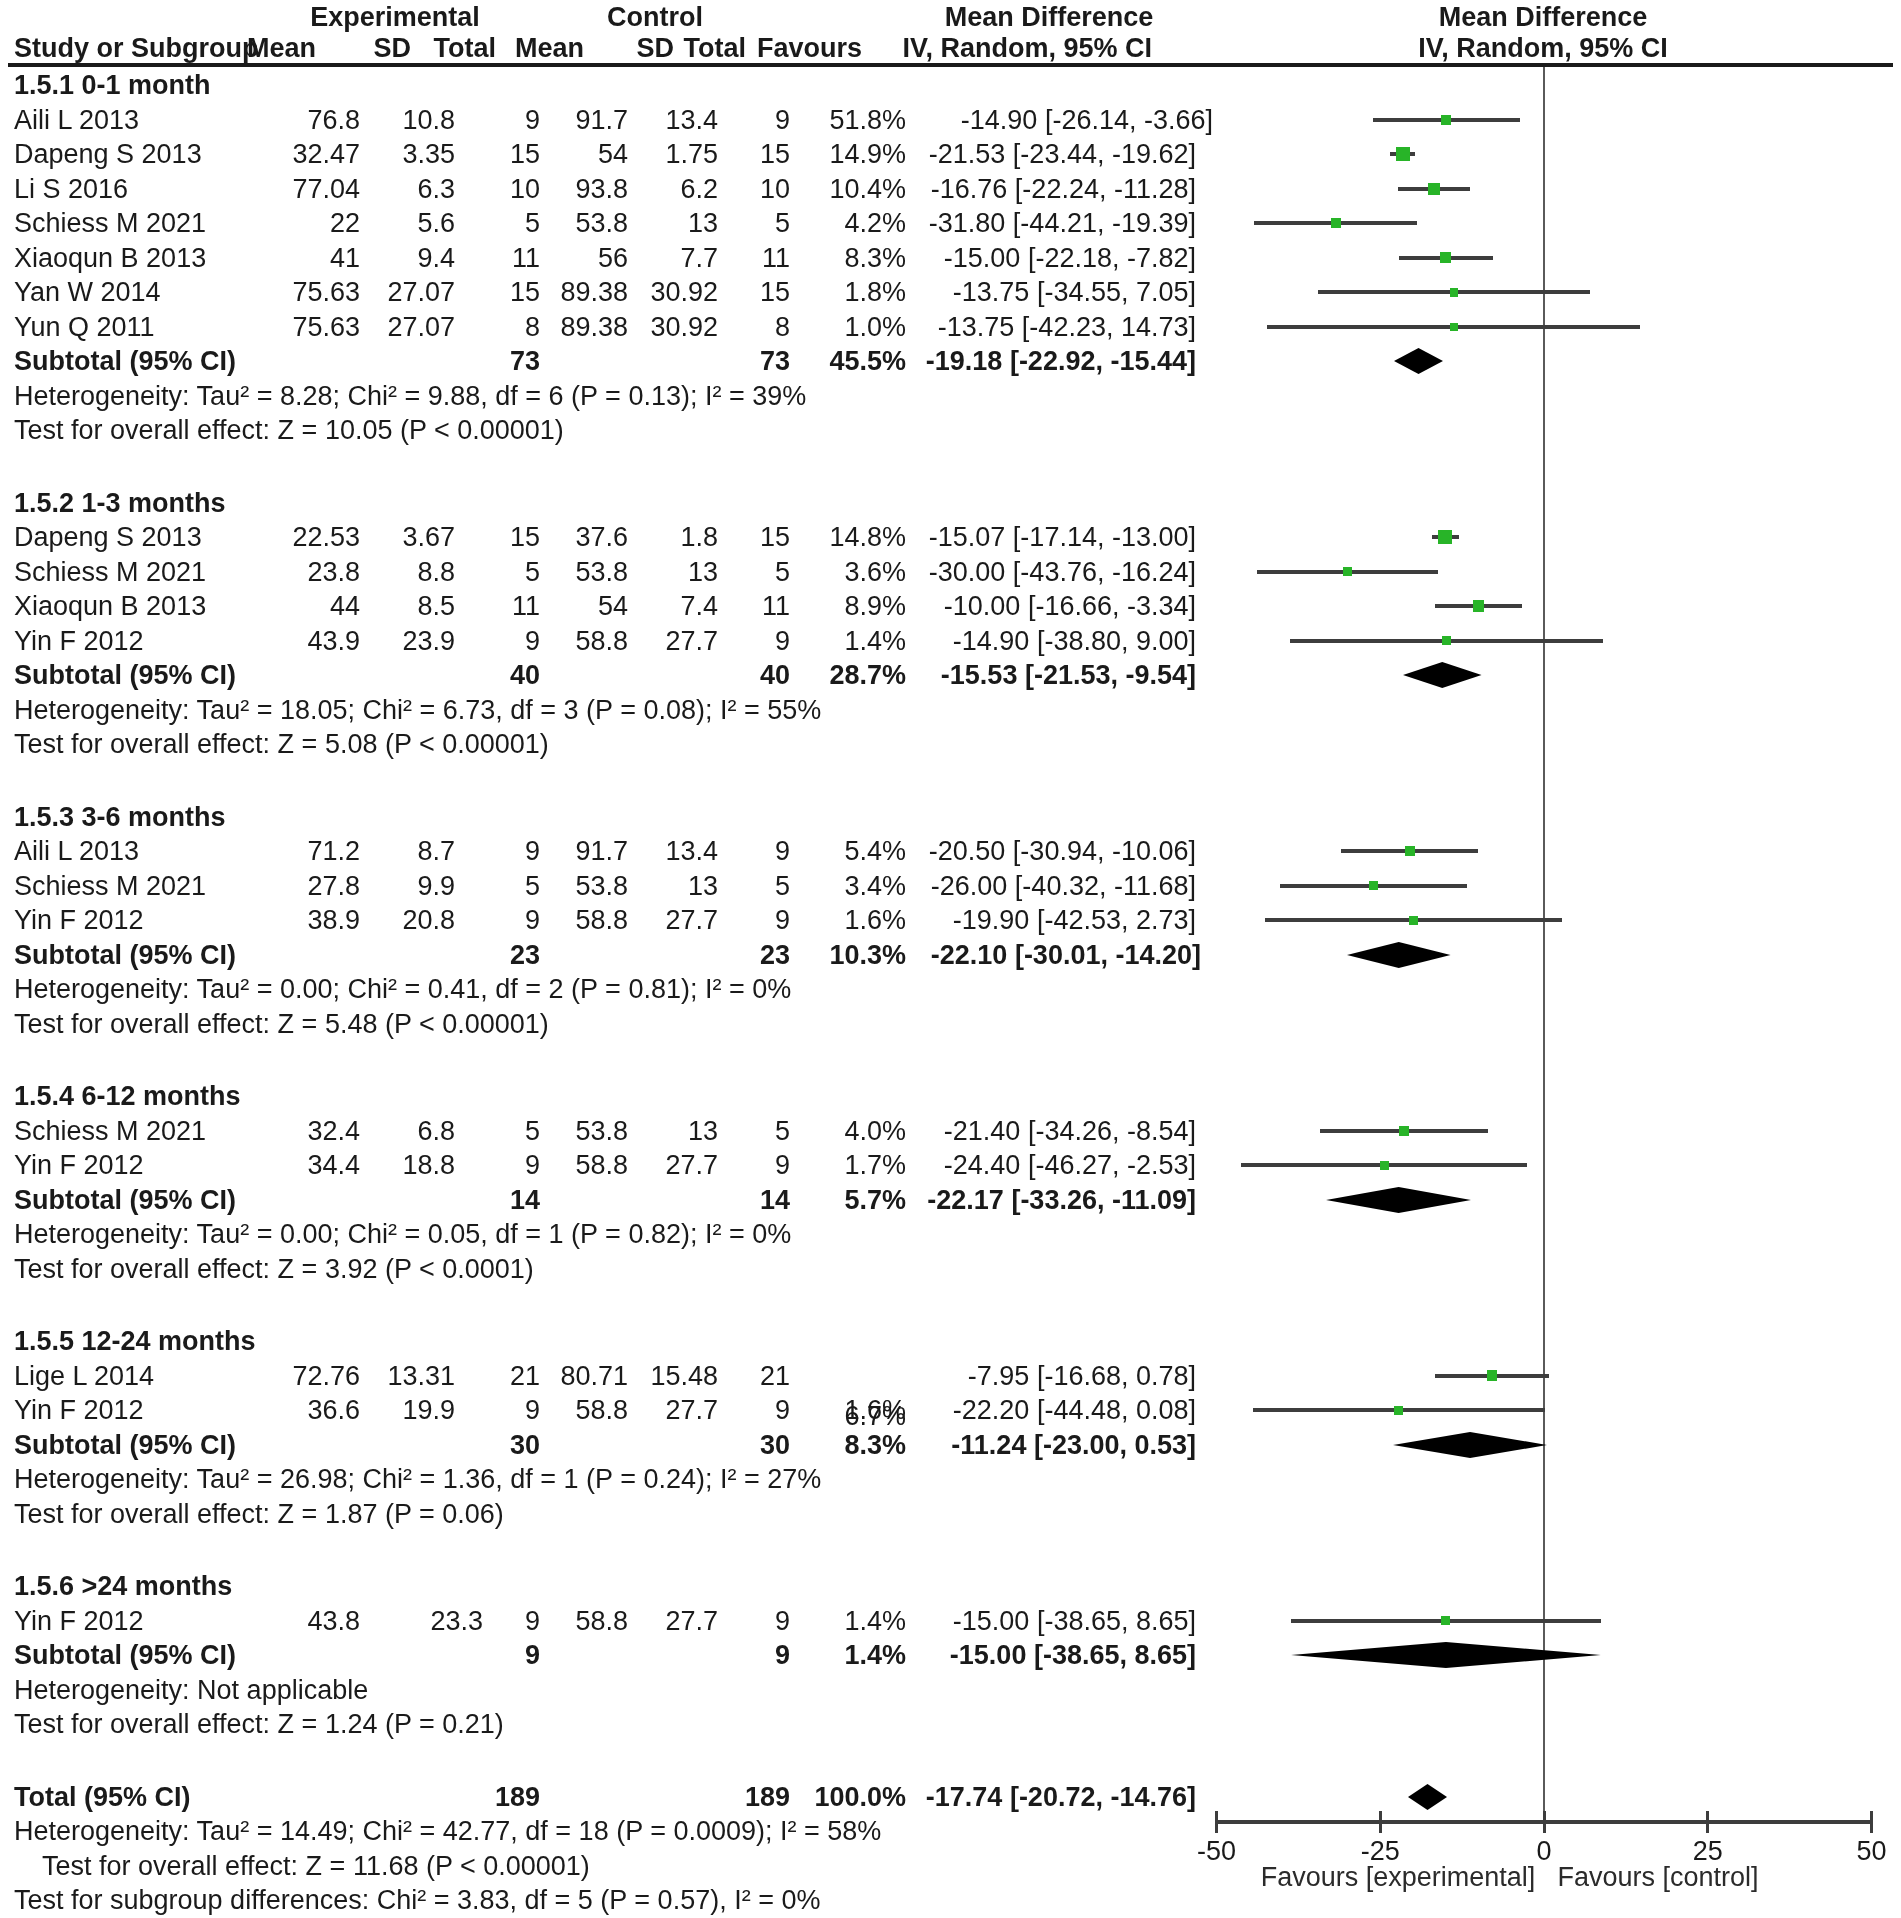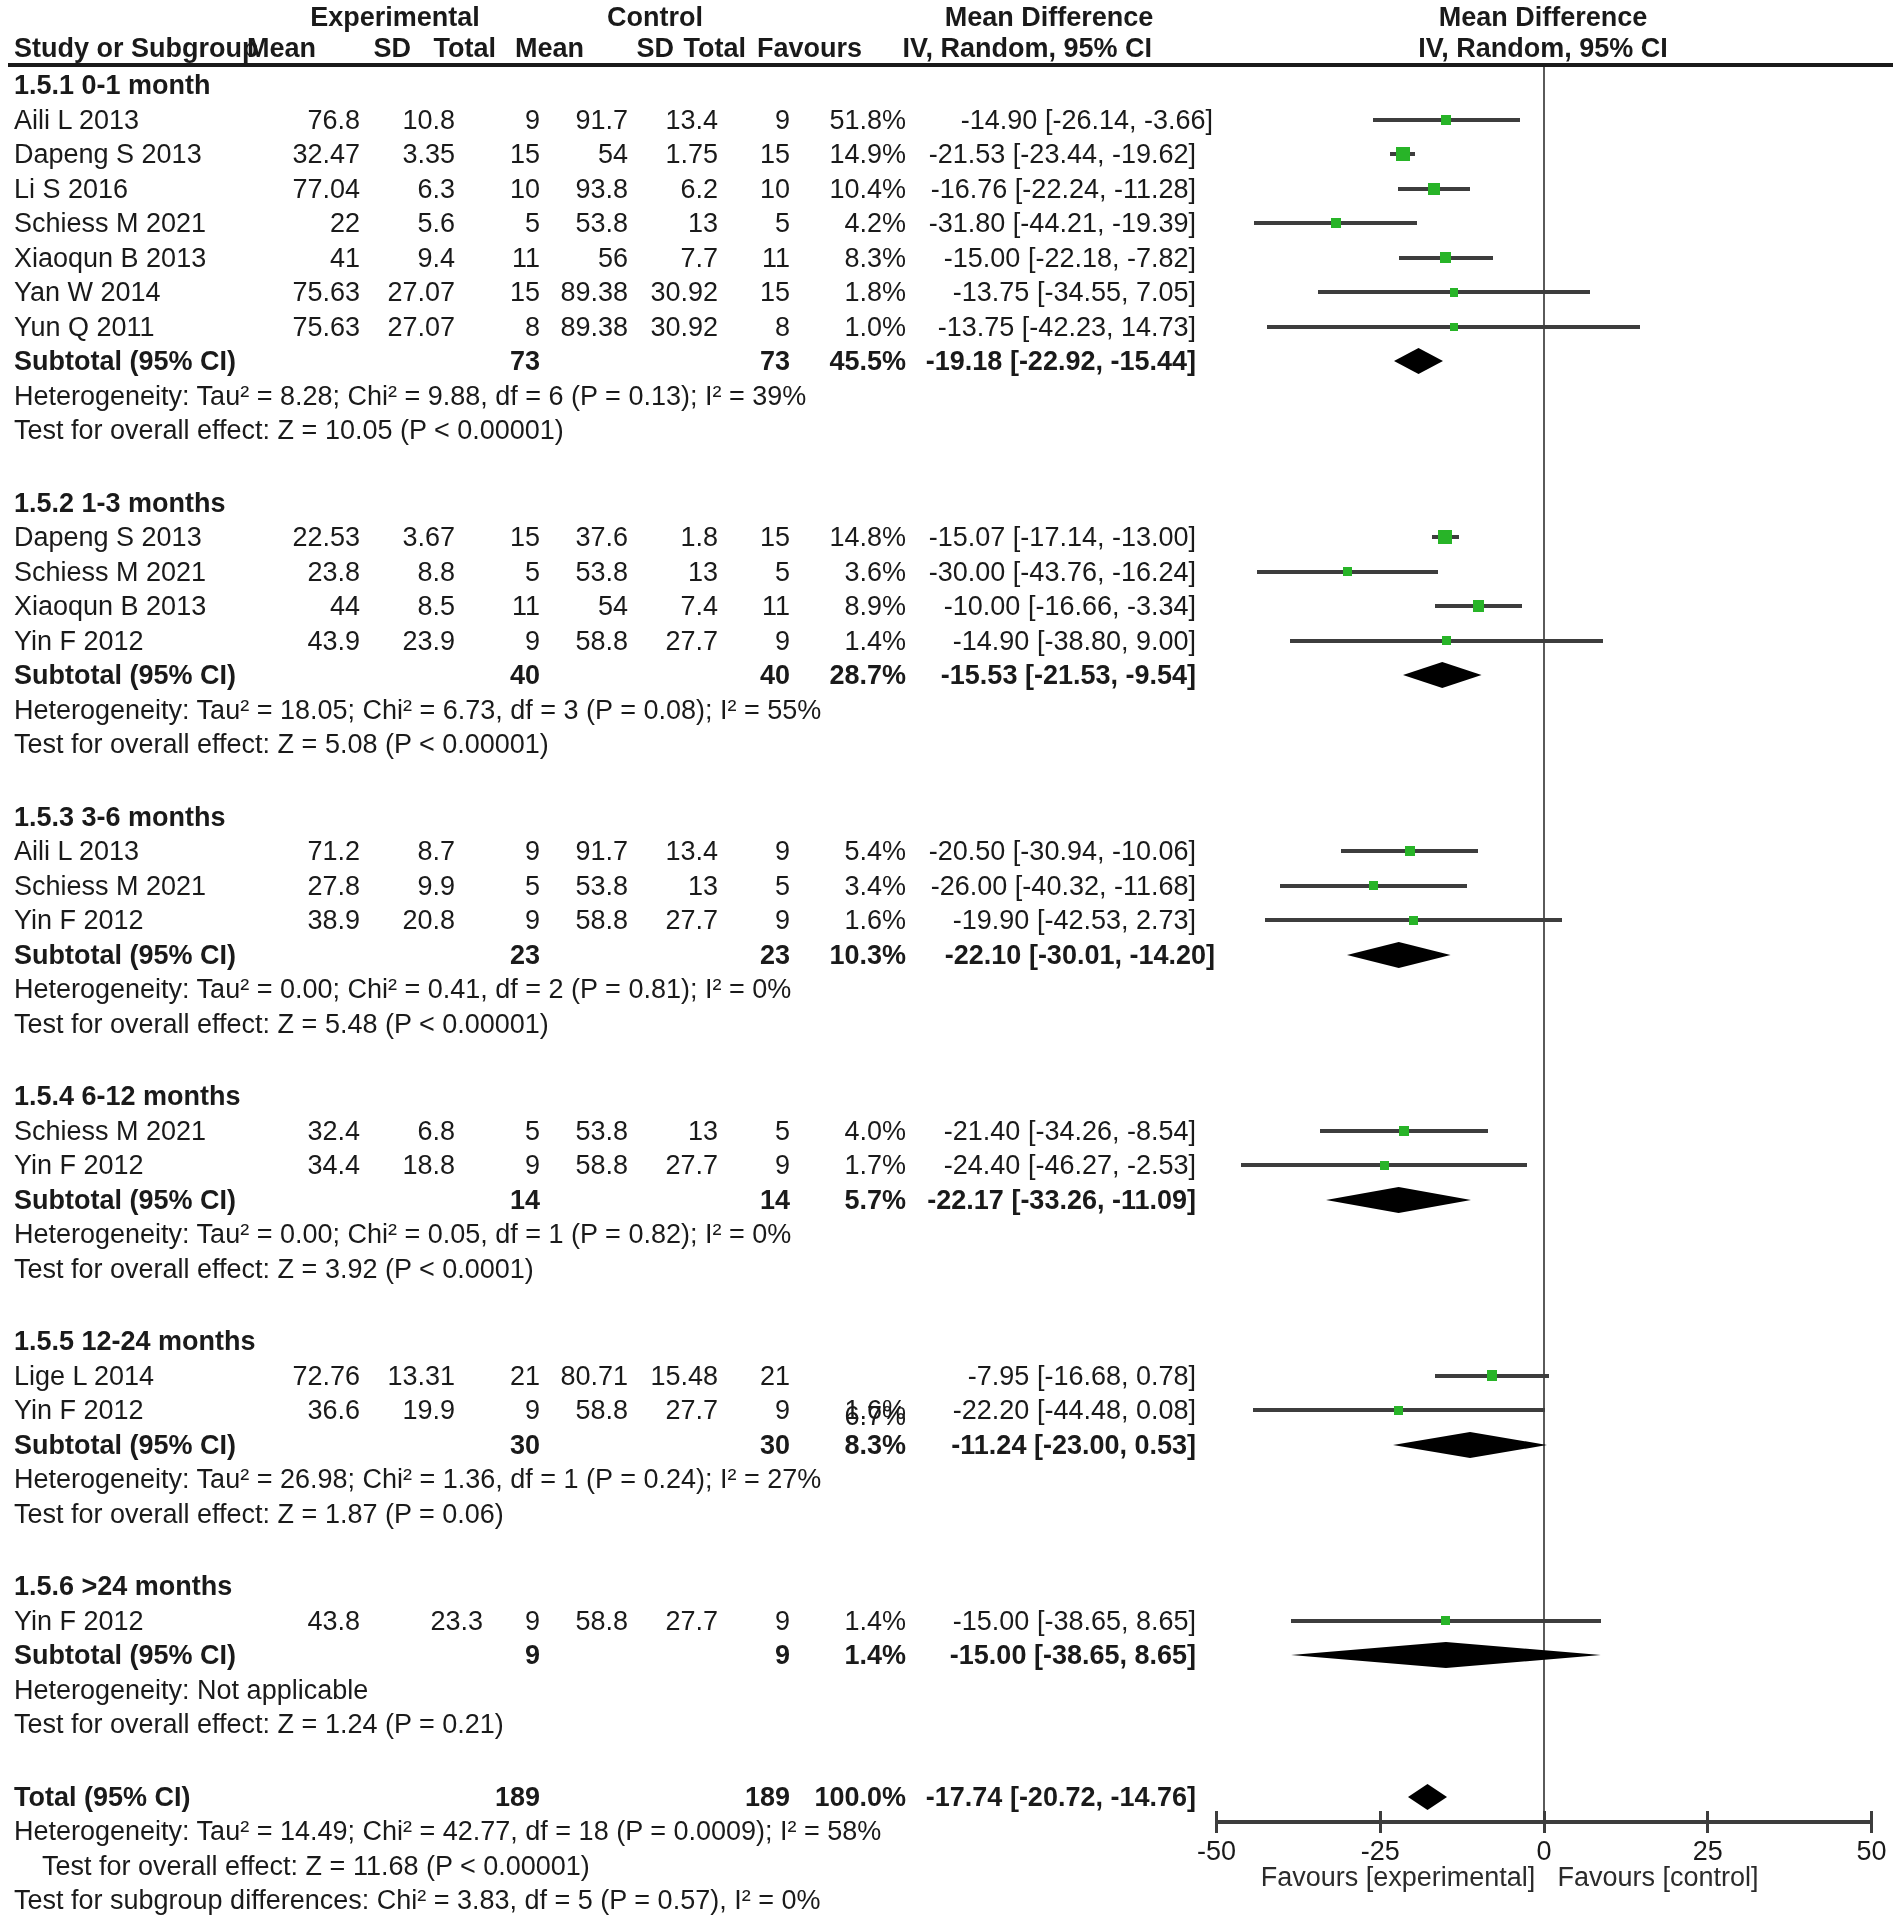--- a/index.html
+++ b/index.html
@@ -274,21 +274,21 @@
         <span class="cell" style="right: 995px;">1.6%</span>
         <span class="cell" style="right: 705px;">-19.90 [-42.53, 2.73]</span>
         <div class="ci-line" style="left: 1265.43px; width: 296.453px; top: 15.25px;"></div>
         <div class="marker" style="left: 1409.34px; top: 12.93px; width: 8.64px; height: 8.64px; background: rgb(40, 180, 40);"></div>
       </div>
       <div class="row" style="top: 937.5px;">
         <span class="cell b" style="left: 14px;">Subtotal (95% CI)</span>
         <span class="cell b" style="right: 1361px;">23</span>
         <span class="cell b" style="right: 1111px;">23</span>
         <span class="cell b" style="right: 995px;">10.3%</span>
-        <span class="cell b" style="right: 686px;">-22.10 [-30.01, -14.20]</span>
+        <span class="cell b" style="right: 700px;">-22.10 [-30.01, -14.20]</span>
         <svg width="103.55549999999994" height="26" class="diamond" style="left: 1347.43px; top: 4.25px;">
           <polygon points="0,13 51.77774999999997,0 103.55549999999994,13 51.77774999999997,26" fill="#000000"></polygon>
         </svg>
       </div>
       <div class="row" style="top: 972px;">
         <span class="cell" style="left: 14px;">Heterogeneity: Tau² = 0.00; Chi² = 0.41, df = 2 (P = 0.81); I² = 0%</span>
       </div>
       <div class="row" style="top: 1006.5px;">
         <span class="cell" style="left: 14px;">Test for overall effect: Z = 5.48 (P &lt; 0.00001)</span>
       </div>

